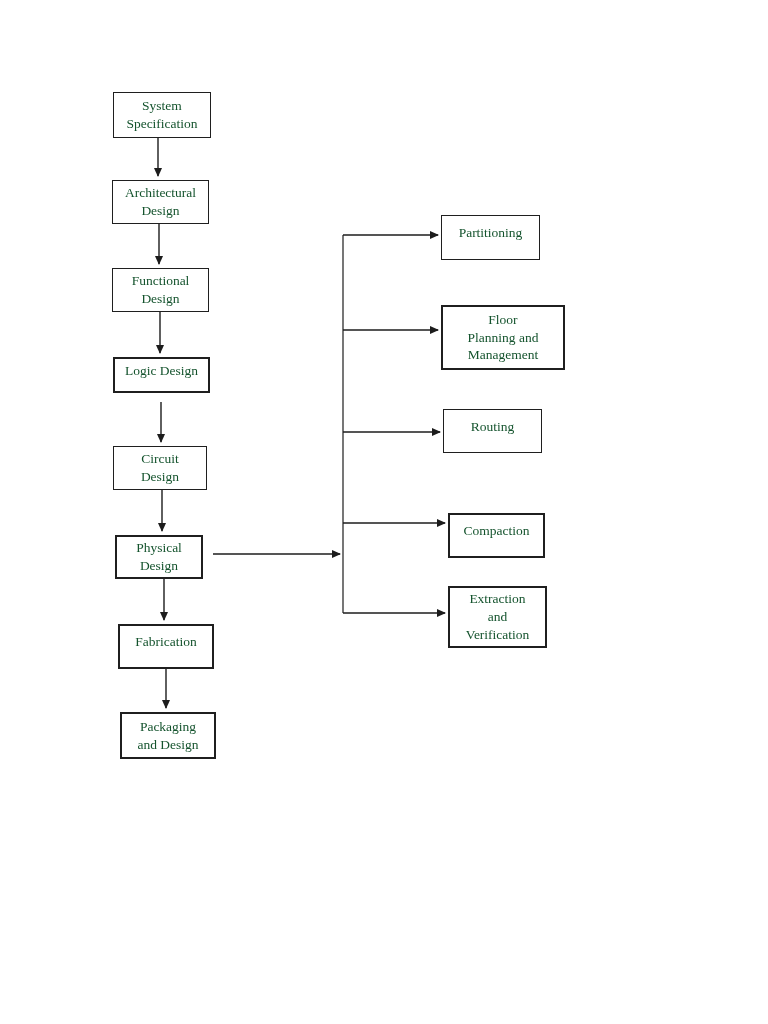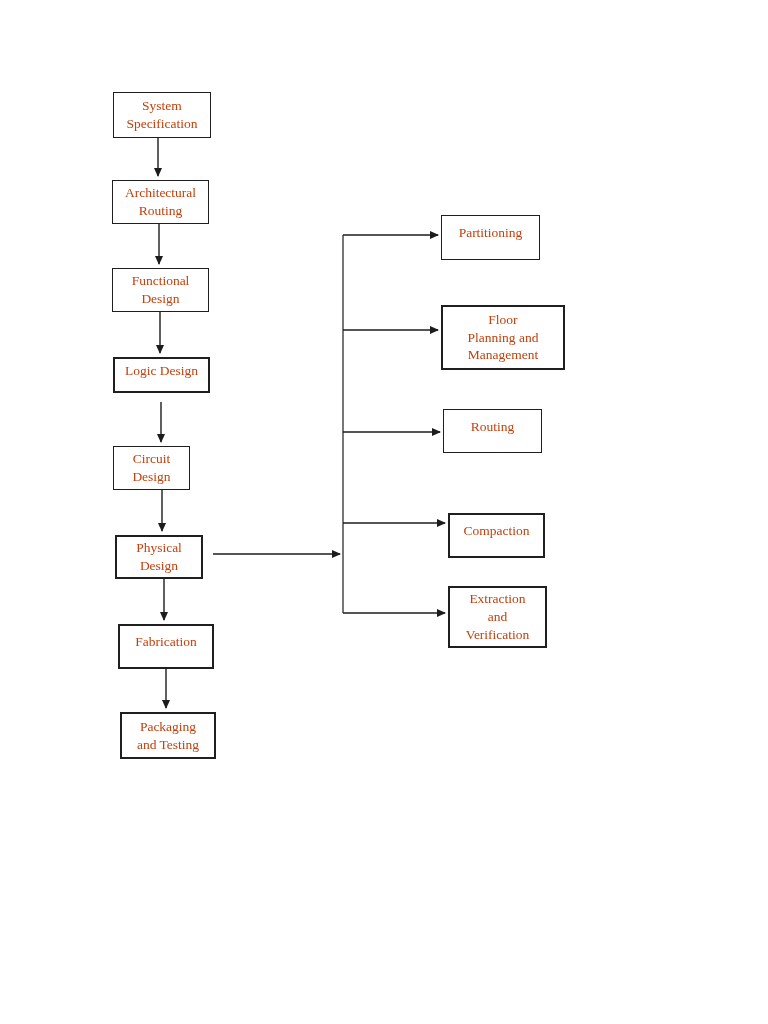--- a/index.html
+++ b/index.html
@@ -22,21 +22,21 @@
   .node {
     position: absolute;
     box-sizing: border-box;
     display: flex;
     align-items: center;
     justify-content: center;
     text-align: center;
     white-space: pre-line;
     font-size: 13.5px;
     line-height: 1.33;
-    color: #c2410c;
+    color: #14532d;
     background: #ffffff;
     border: 1.5px solid #1f1f1f;
   }
   .node.heavy { border-width: 2.2px; }
   .node.one-line { padding-bottom: 9px; }
 </style>
 </head>
 <body>
 
 <div id="page">
@@ -62,37 +62,37 @@
     <line x1="343" y1="330" x2="438" y2="330" stroke="#1c1c1c" stroke-width="1.4" marker-end="url(#arrow)"></line>
     <line x1="343" y1="432" x2="440" y2="432" stroke="#1c1c1c" stroke-width="1.4" marker-end="url(#arrow)"></line>
     <line x1="343" y1="523" x2="445" y2="523" stroke="#1c1c1c" stroke-width="1.4" marker-end="url(#arrow)"></line>
     <line x1="343" y1="613" x2="445" y2="613" stroke="#1c1c1c" stroke-width="1.4" marker-end="url(#arrow)"></line>
   </svg>
 
   <div class="node" style="left:113px; top:92px;  width:98px; height:46px;">System
 Specification</div>
 
   <div class="node" style="left:112px; top:180px; width:97px; height:44px;">Architectural
-Routing</div>
+Design</div>
 
   <div class="node" style="left:112px; top:268px; width:97px; height:44px;">Functional
 Design</div>
 
   <div class="node heavy one-line" style="left:113px; top:357px; width:97px; height:36px;">Logic Design</div>
 
-  <div class="node" style="left:113px; top:446px; width:77px; height:44px;">Circuit
+  <div class="node" style="left:113px; top:446px; width:94px; height:44px;">Circuit
 Design</div>
 
   <div class="node heavy" style="left:115px; top:535px; width:88px; height:44px;">Physical
 Design</div>
 
   <div class="node heavy one-line" style="left:118px; top:624px; width:96px; height:45px;">Fabrication</div>
 
   <div class="node heavy" style="left:120px; top:712px; width:96px; height:47px;">Packaging
-and Testing</div>
+and Design</div>
 
   <div class="node one-line" style="left:441px; top:215px; width:99px; height:45px;">Partitioning</div>
 
   <div class="node heavy" style="left:441px; top:305px; width:124px; height:65px;">Floor
 Planning and
 Management</div>
 
   <div class="node one-line" style="left:443px; top:409px; width:99px; height:44px;">Routing</div>
 
   <div class="node heavy one-line" style="left:448px; top:497px; width:97px; height:45px;margin-top:16px;">Compaction</div>

